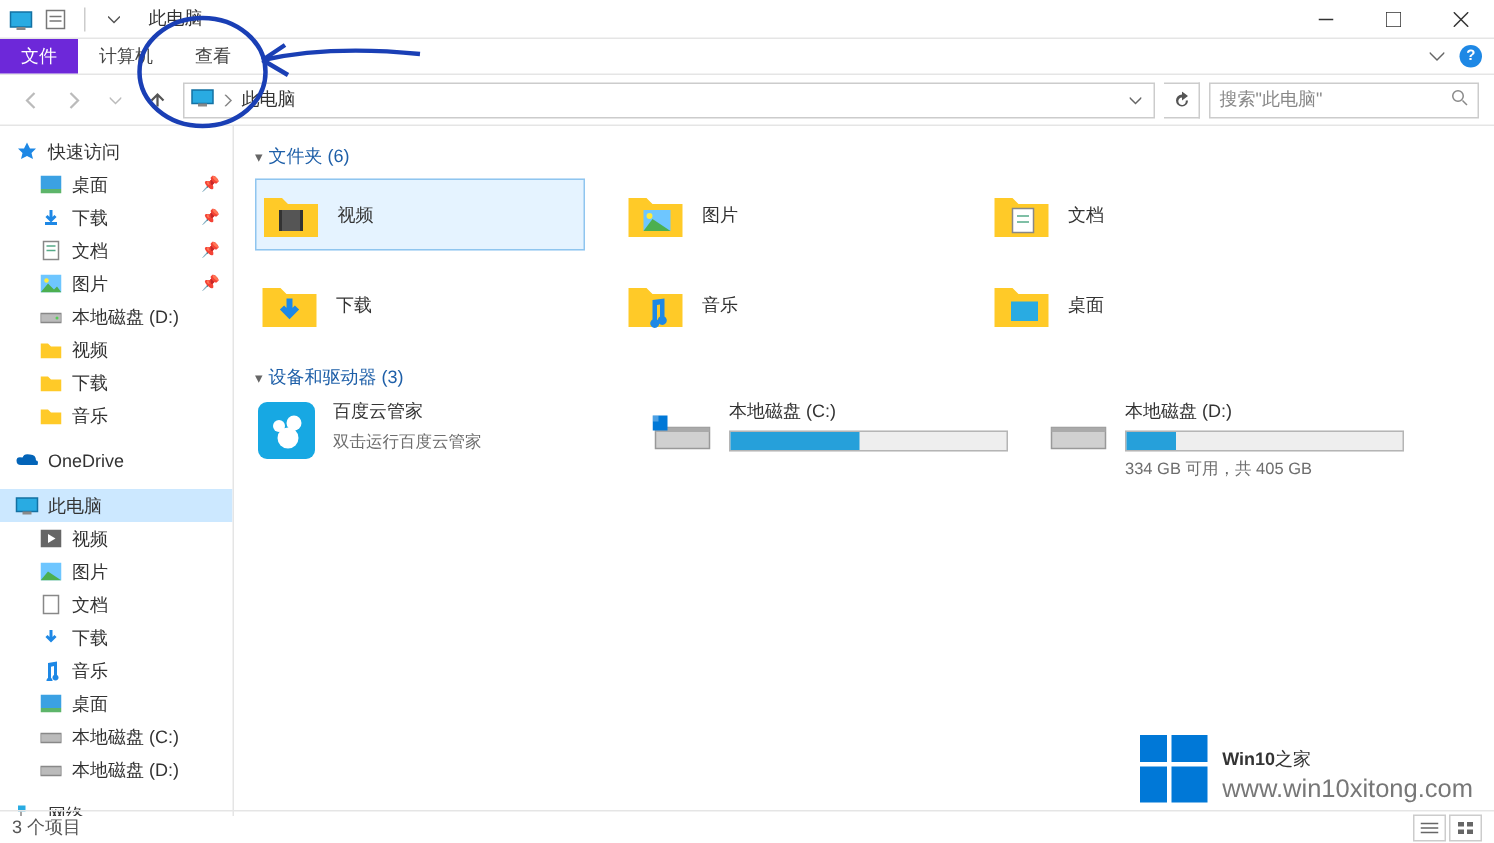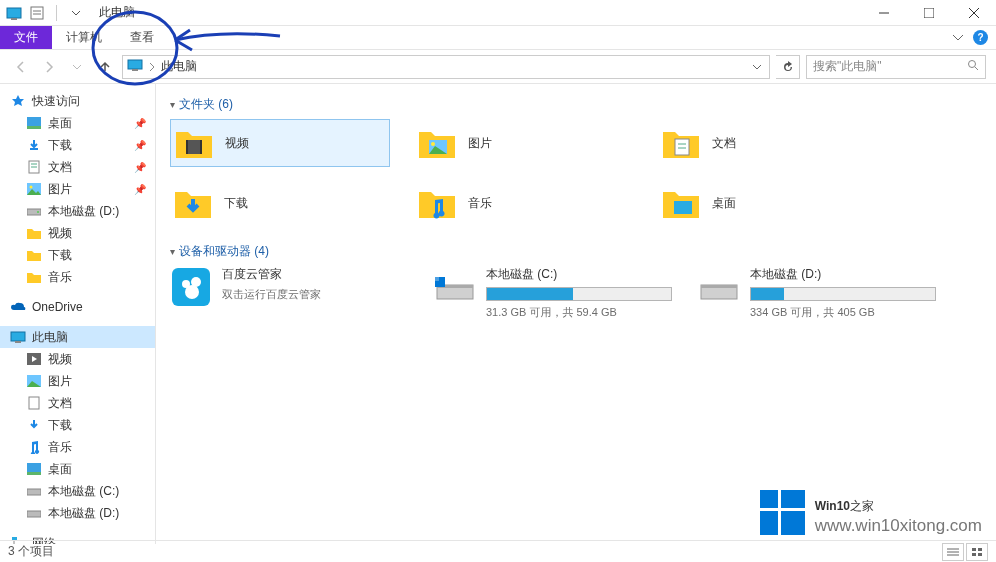--- a/index.html
+++ b/index.html
@@ -440,21 +440,21 @@
               <path d="M2 6 L14 6 L18 10 L38 10 L38 32 L2 32 Z" fill="#ffca28"></path>
               <rect x="13" y="15" width="18" height="13" fill="#29abe2"></rect>
             </svg>
           </span>
         <span class="folder-label">桌面</span>
       </div>
     </div>
 
     <div class="group-header">
       <span class="chev">▾</span>
-      <span>设备和驱动器 (4)</span>
+      <span>设备和驱动器 (3)</span>
     </div>
     <div class="drive-grid">
       <div class="drive-item">
         <span class="drive-icon">
             <svg width="38" height="38">
               <rect width="38" height="38" rx="6" fill="#17a8e3"></rect>
               <circle cx="14" cy="16" r="4" fill="#fff"></circle>
               <circle cx="24" cy="14" r="5" fill="#fff"></circle>
               <circle cx="20" cy="24" r="7" fill="#fff"></circle>
             </svg>
@@ -471,21 +471,20 @@
               <rect x="2" y="14" width="36" height="3" fill="#aaa"></rect>
               <rect x="0" y="6" width="10" height="10" fill="#0078d7"></rect>
               <rect x="0" y="6" width="4" height="4" fill="#fff" opacity="0.3"></rect>
             </svg>
           </span>
         <div class="drive-info">
           <div class="drive-name">本地磁盘 (C:)</div>
           <div class="drive-bar">
               <div class="drive-fill" style="width:47%"></div>
             </div>
-          <div class="drive-stat">31.3 GB 可用，共 59.4 GB</div>
         </div>
       </div>
       <div class="drive-item">
         <span class="drive-icon">
             <svg width="40" height="32">
               <rect x="2" y="14" width="36" height="14" fill="#d0d0d0" stroke="#999"></rect>
               <rect x="2" y="14" width="36" height="3" fill="#aaa"></rect>
             </svg>
           </span>
         <div class="drive-info">

